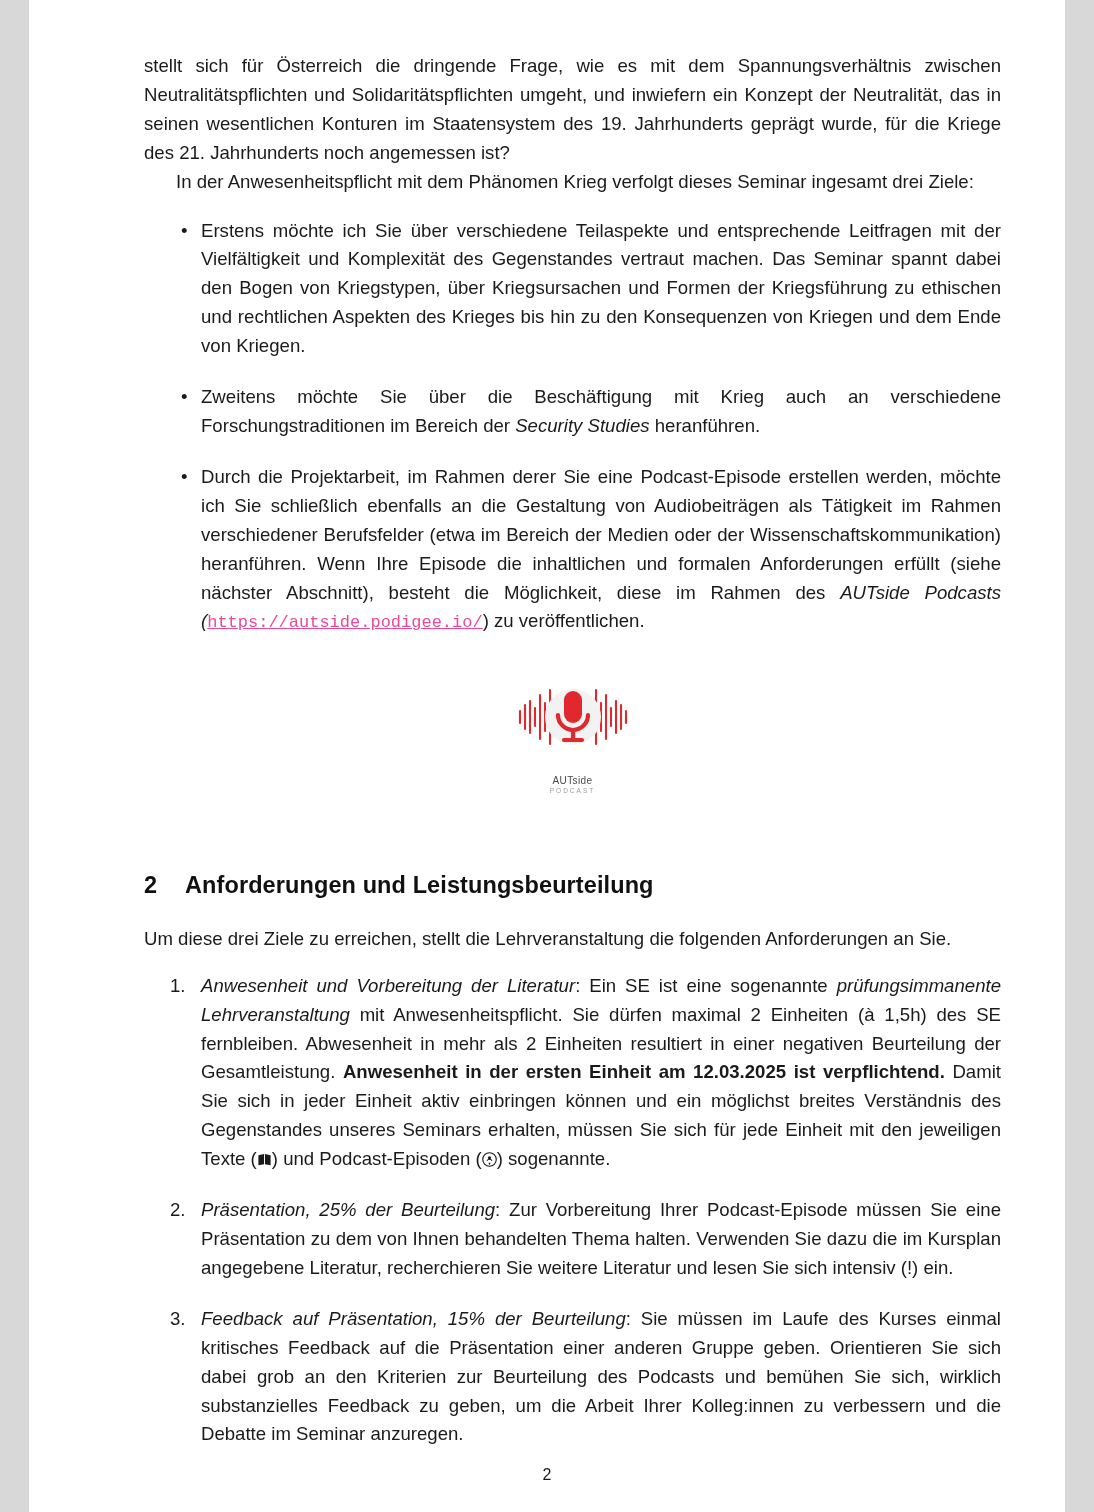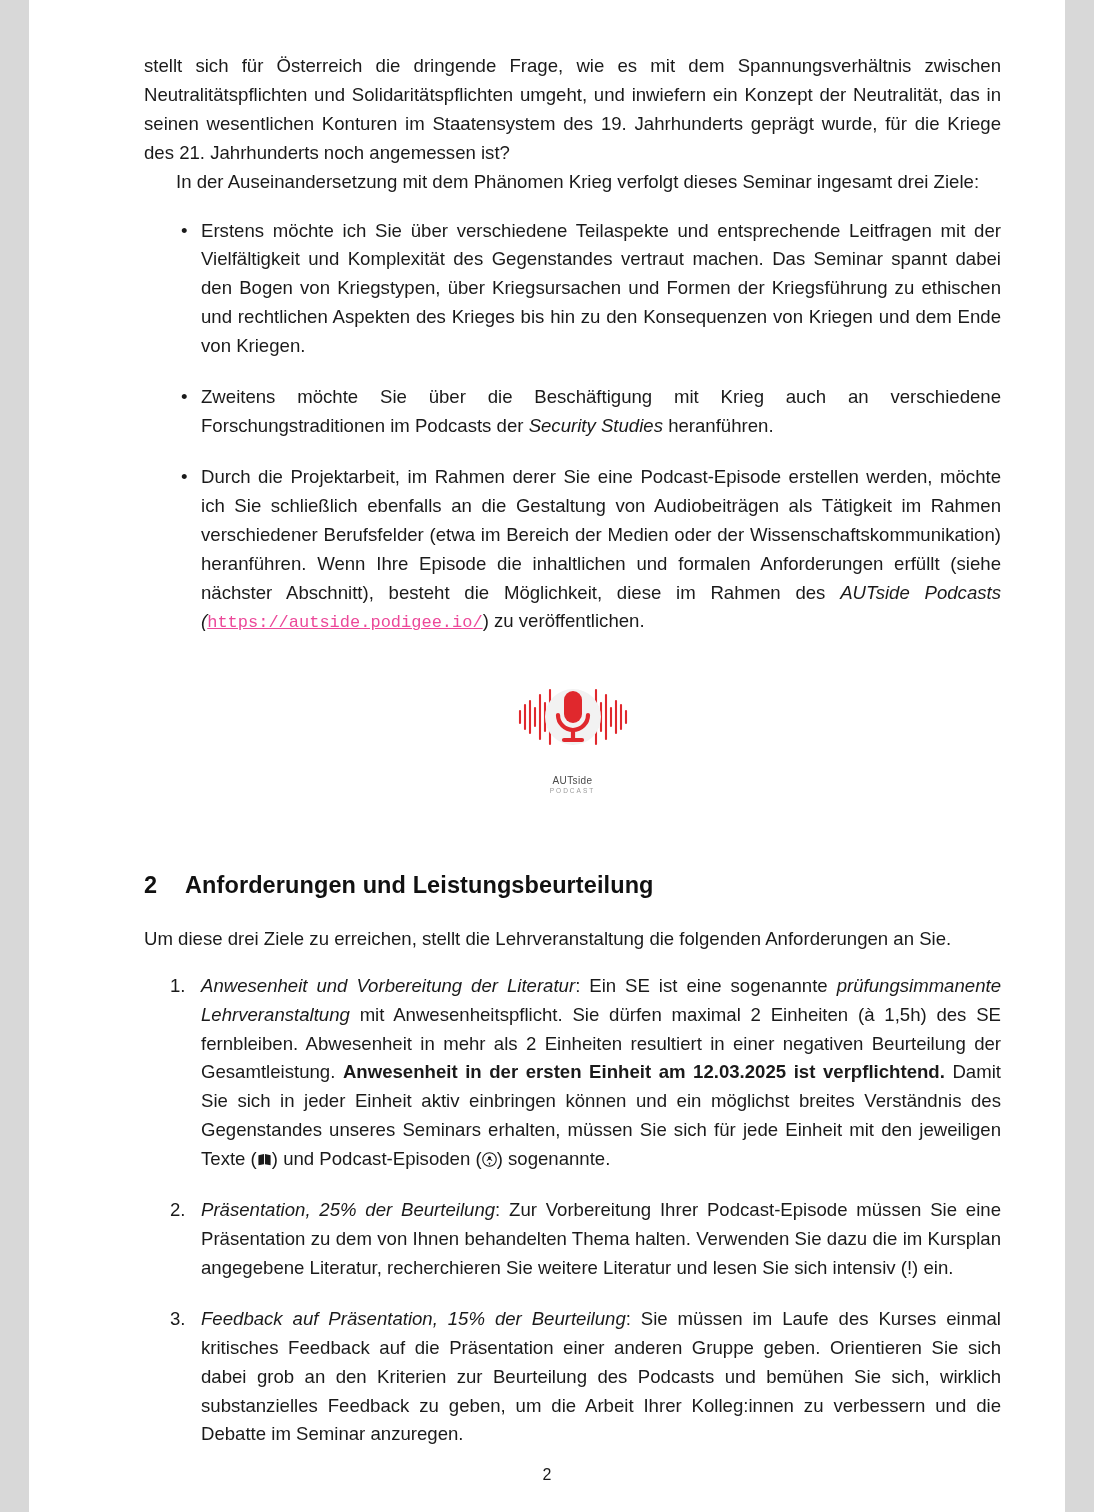--- a/index.html
+++ b/index.html
@@ -162,28 +162,28 @@
   }
 </style>
 </head>
 <body>
 
 <div class="page">
   <div class="content">
 
     <p class="para">stellt sich für Österreich die dringende Frage, wie es mit dem Spannungsverhältnis zwischen Neutralitätspflichten und Solidaritätspflichten umgeht, und inwiefern ein Konzept der Neutralität, das in seinen wesentlichen Konturen im Staatensystem des 19. Jahrhunderts geprägt wurde, für die Kriege des 21. Jahrhunderts noch angemessen ist?</p>
 
-    <p class="para indent">In der Auseinandersetzung mit dem Phänomen Krieg verfolgt dieses Seminar ingesamt drei Ziele:</p>
+    <p class="para indent">In der Anwesenheitspflicht mit dem Phänomen Krieg verfolgt dieses Seminar ingesamt drei Ziele:</p>
 
     <ul class="bullets">
       <li>
         <span>Erstens möchte ich Sie über verschiedene Teilaspekte und entsprechende Leitfragen mit der Vielfältigkeit und Komplexität des Gegenstandes vertraut machen. Das Seminar spannt dabei den Bogen von Kriegstypen, über Kriegsursachen und Formen der Kriegsführung zu ethischen und rechtlichen Aspekten des Krieges bis hin zu den Konsequenzen von Kriegen und dem Ende von Kriegen.</span>
       </li>
       <li>
-        <span>Zweitens möchte Sie über die Beschäftigung mit Krieg auch an verschiedene Forschungstraditionen im Podcasts der </span><em>Security Studies</em><span> heranführen.</span>
+        <span>Zweitens möchte Sie über die Beschäftigung mit Krieg auch an verschiedene Forschungstraditionen im Bereich der </span><em>Security Studies</em><span> heranführen.</span>
       </li>
       <li>
         <span>Durch die Projektarbeit, im Rahmen derer Sie eine Podcast-Episode erstellen werden, möchte ich Sie schließlich ebenfalls an die Gestaltung von Audiobeiträgen als Tätigkeit im Rahmen verschiedener Berufsfelder (etwa im Bereich der Medien oder der Wissenschaftskommunikation) heranführen. Wenn Ihre Episode die inhaltlichen und formalen Anforderungen erfüllt (siehe nächster Abschnitt), besteht die Möglichkeit, diese im Rahmen des </span><em>AUTside Podcasts</em><em> (</em><a class="mono-link" href="#">https://autside.podigee.io/</a><span>) zu veröffentlichen.</span>
       </li>
     </ul>
 
     <div class="logo-wrap">
       <div class="logo">
         <svg width="118" height="80" viewBox="0 0 118 80" xmlns="http://www.w3.org/2000/svg">
           <g stroke="#e0282d" stroke-width="2.1" stroke-linecap="round">

